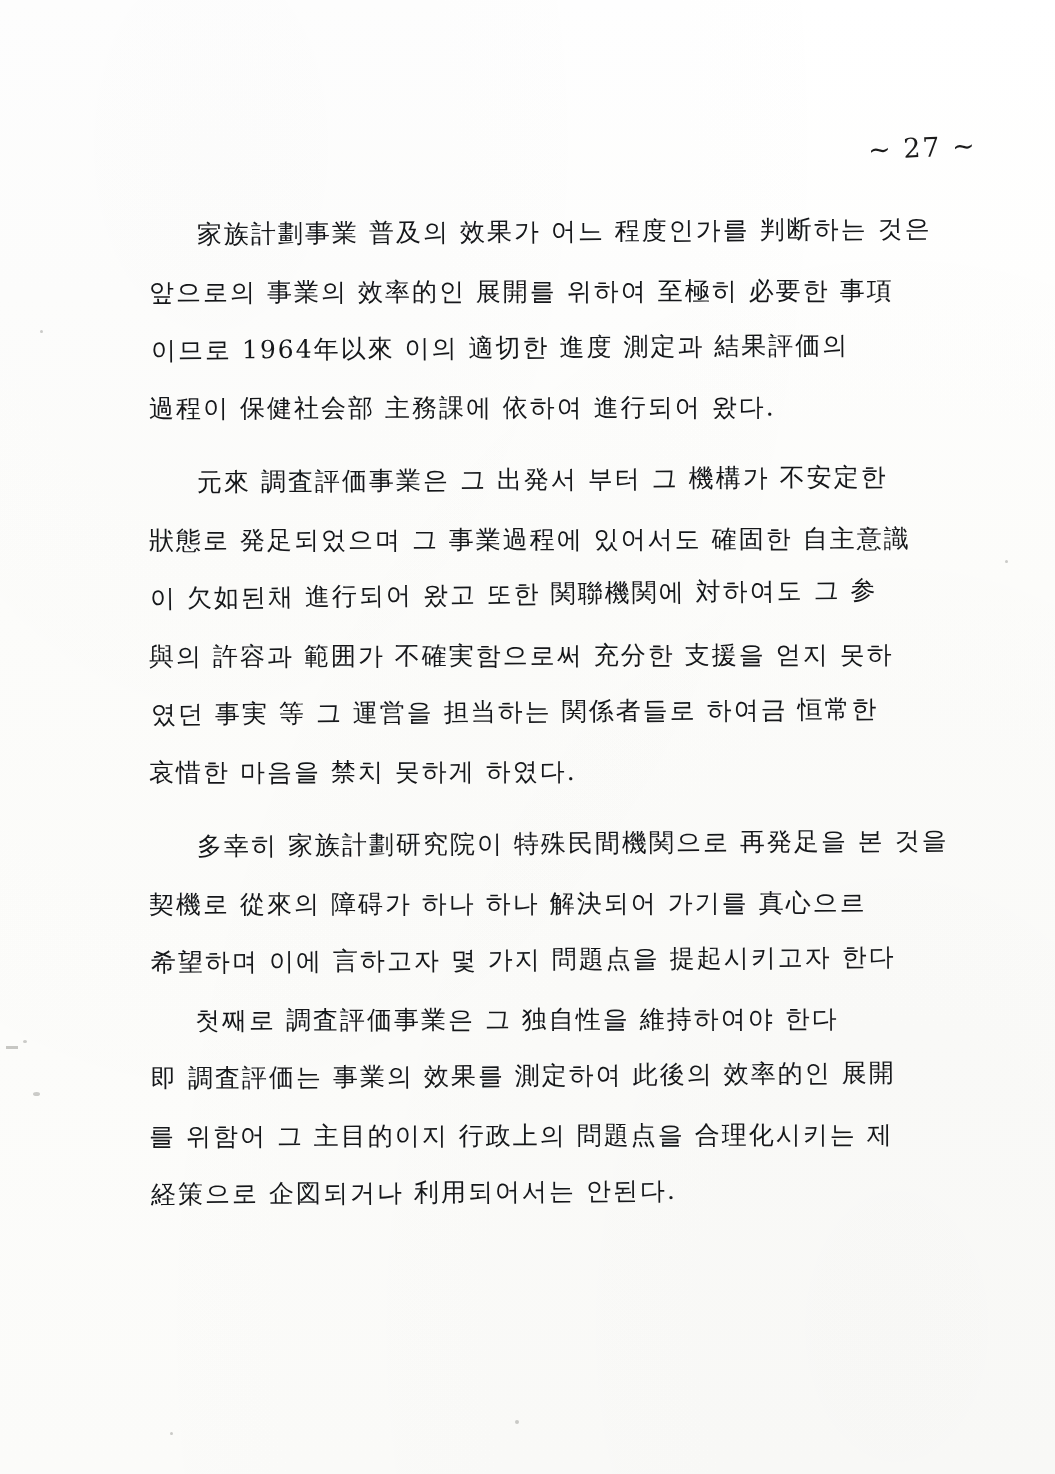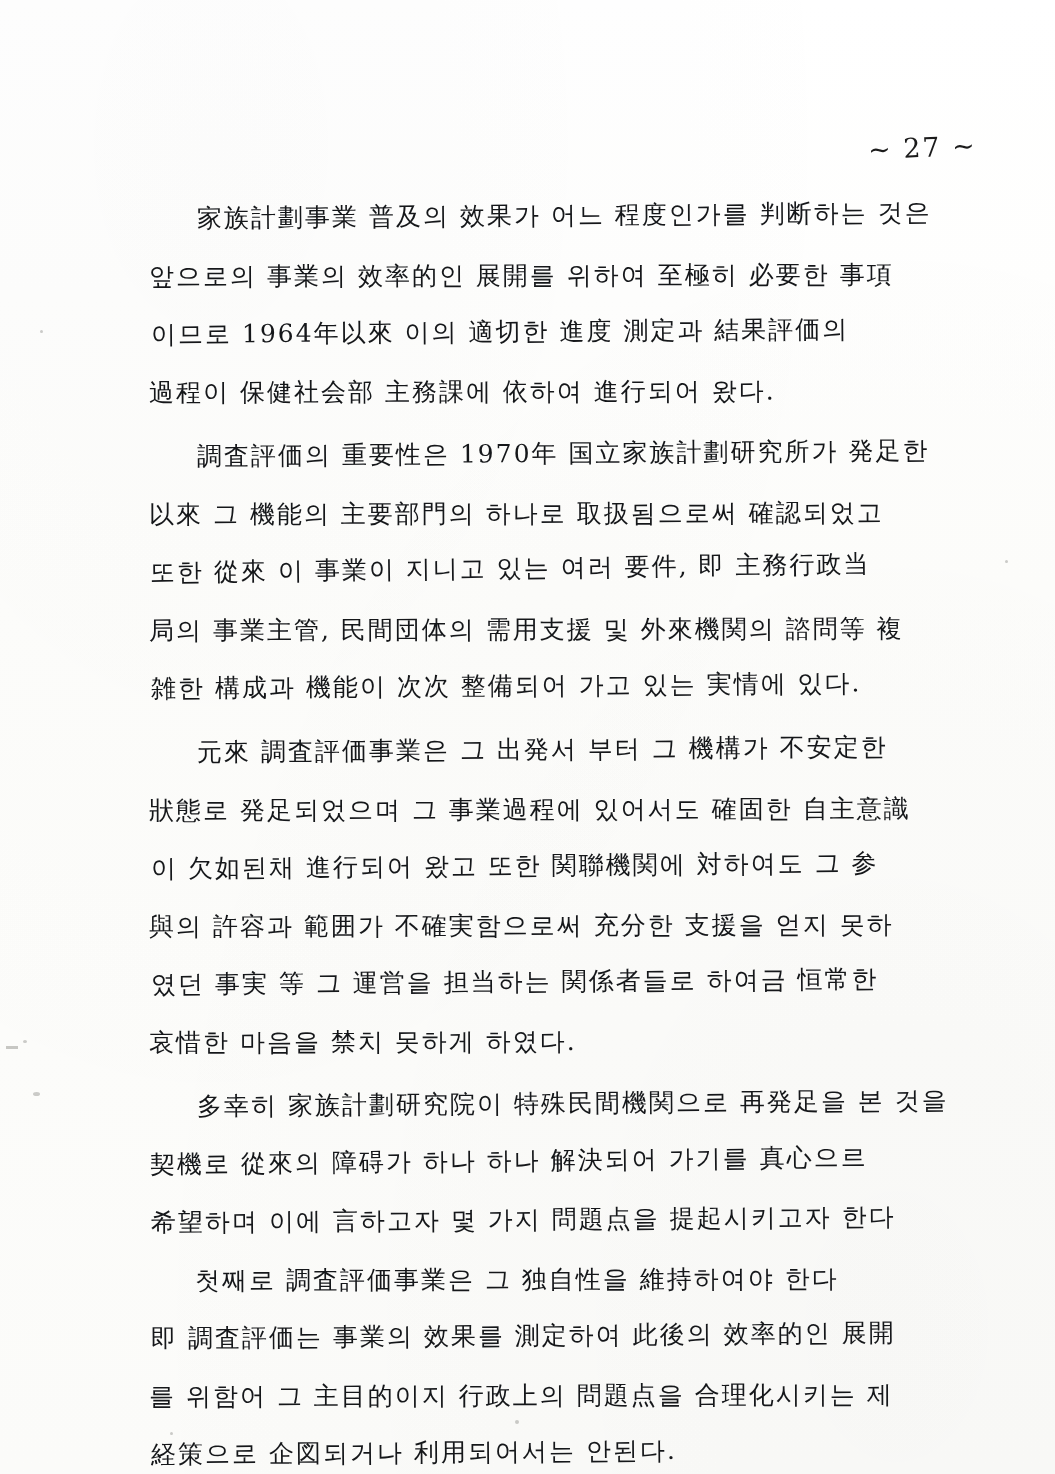--- a/index.html
+++ b/index.html
@@ -44,21 +44,21 @@
     transform: rotate(-2.5deg);
     white-space: nowrap;
   }
   .body-text {
     position: absolute;
     top: 190px;
     left: 150px;
     width: 790px;
   }
   .para {
-    margin: 0 0 6px 0;
+    margin: 16px 0 6px 0;
   }
   .line {
     display: block;
     font-family: "DejaVu Serif", serif;
     font-size: 25px;
     line-height: 58px;
     color: #15171a;
     letter-spacing: 2.0px;
     white-space: nowrap;
     transform-origin: left center;
@@ -98,27 +98,20 @@
 
   <div class="body-text">
 
     <div class="para">
       <span class="line indent">家族計劃事業 普及의 效果가 어느 程度인가를 判断하는 것은</span>
       <span class="line">앞으로의 事業의 效率的인 展開를 위하여 至極히 必要한 事項</span>
       <span class="line">이므로 1964年以來 이의 適切한 進度 測定과 結果評価의</span>
       <span class="line">過程이 保健社会部 主務課에 依하여 進行되어 왔다.</span>
     </div>
 
-    <div class="para">
-      <span class="line indent">調査評価의 重要性은 1970年 国立家族計劃研究所가 発足한</span>
-      <span class="line">以來 그 機能의 主要部門의 하나로 取扱됨으로써 確認되었고</span>
-      <span class="line">또한 從來 이 事業이 지니고 있는 여러 要件, 即 主務行政当</span>
-      <span class="line">局의 事業主管, 民間団体의 需用支援 및 外來機関의 諮問等 複</span>
-      <span class="line">雑한 構成과 機能이 次次 整備되어 가고 있는 実情에 있다.</span>
-    </div>
 
     <div class="para">
       <span class="line indent">元來 調査評価事業은 그 出発서 부터 그 機構가 不安定한</span>
       <span class="line">狀態로 発足되었으며 그 事業過程에 있어서도 確固한 自主意識</span>
       <span class="line">이 欠如된채 進行되어 왔고 또한 関聯機関에 対하여도 그 参</span>
       <span class="line">與의 許容과 範囲가 不確実함으로써 充分한 支援을 얻지 못하</span>
       <span class="line">였던 事実 等 그 運営을 担当하는 関係者들로 하여금 恒常한</span>
       <span class="line">哀惜한 마음을 禁치 못하게 하였다.</span>
     </div>
 

